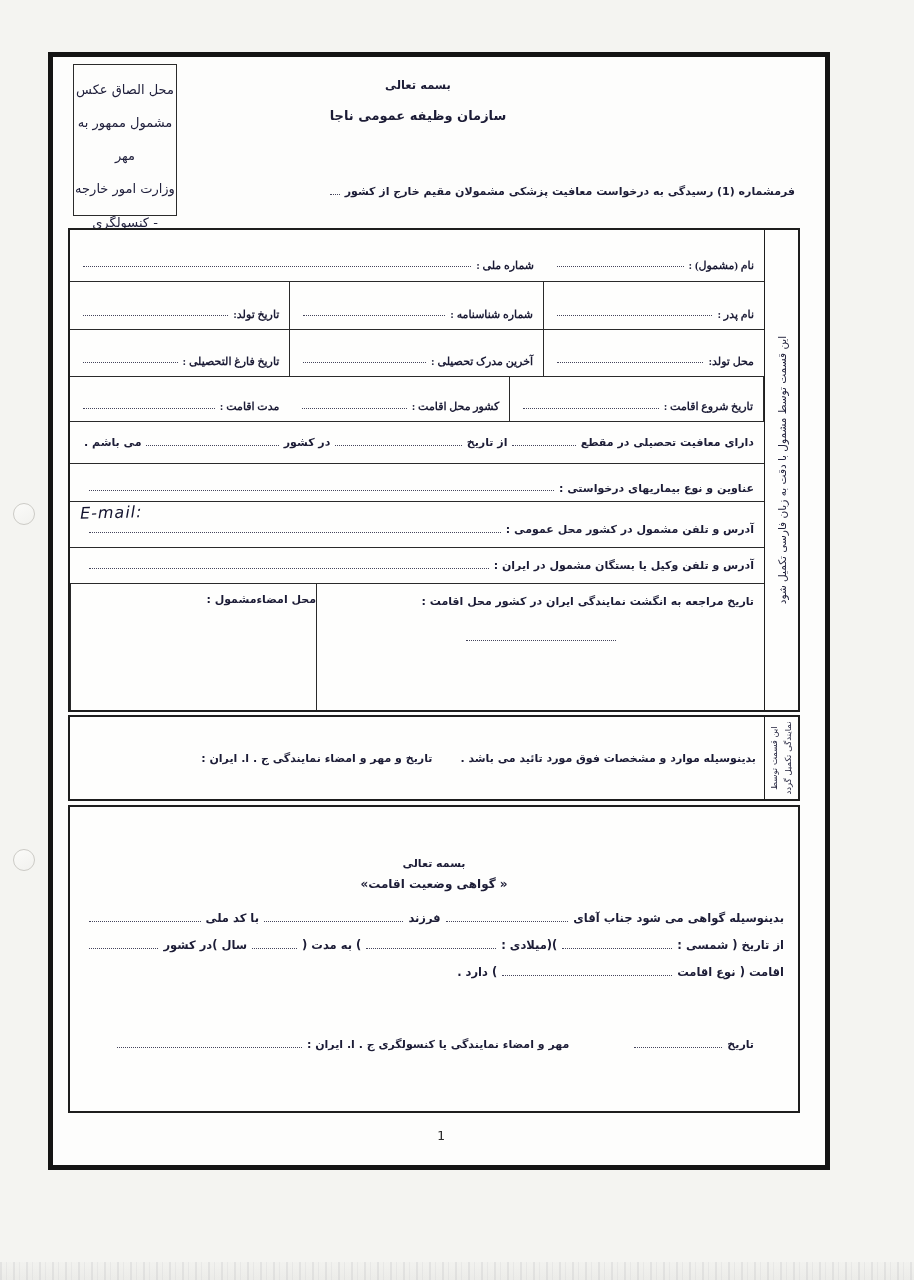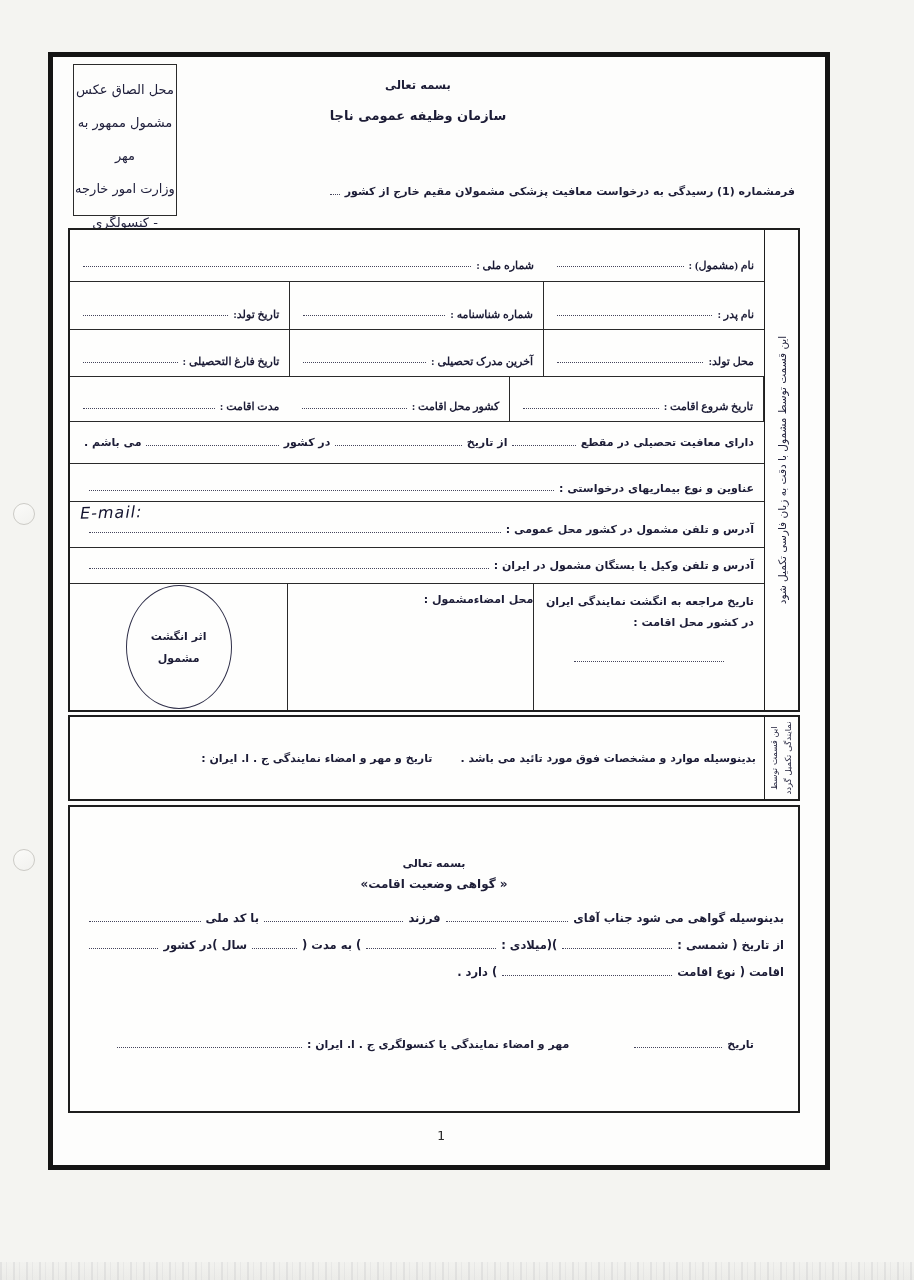--- a/index.html
+++ b/index.html
@@ -270,26 +270,20 @@
           <span class="lb">آدرس و تلفن  مشمول در کشور محل عمومی :</span>
           <span class="d"></span>
         </div>
 
         <div class="r r8">
           <span class="lb">آدرس و تلفن وکیل یا بستگان مشمول در ایران :</span>
           <span class="d"></span>
         </div>
 
         <div class="r r9">
-          <div class="f-left">
-            <div class="fp">
-              <span>اثر انگشت</span>
-              <span>مشمول</span>
-            </div>
-          </div>
           <div class="f-mid">
             <span>محل امضاءمشمول :</span>
           </div>
           <div class="f-right">
             <span class="lb">تاریخ مراجعه به  انگشت نمایندگی ایران در کشور محل اقامت :</span>
             <div class="dots-center"></div>
           </div>
         </div>
 
       </div>

